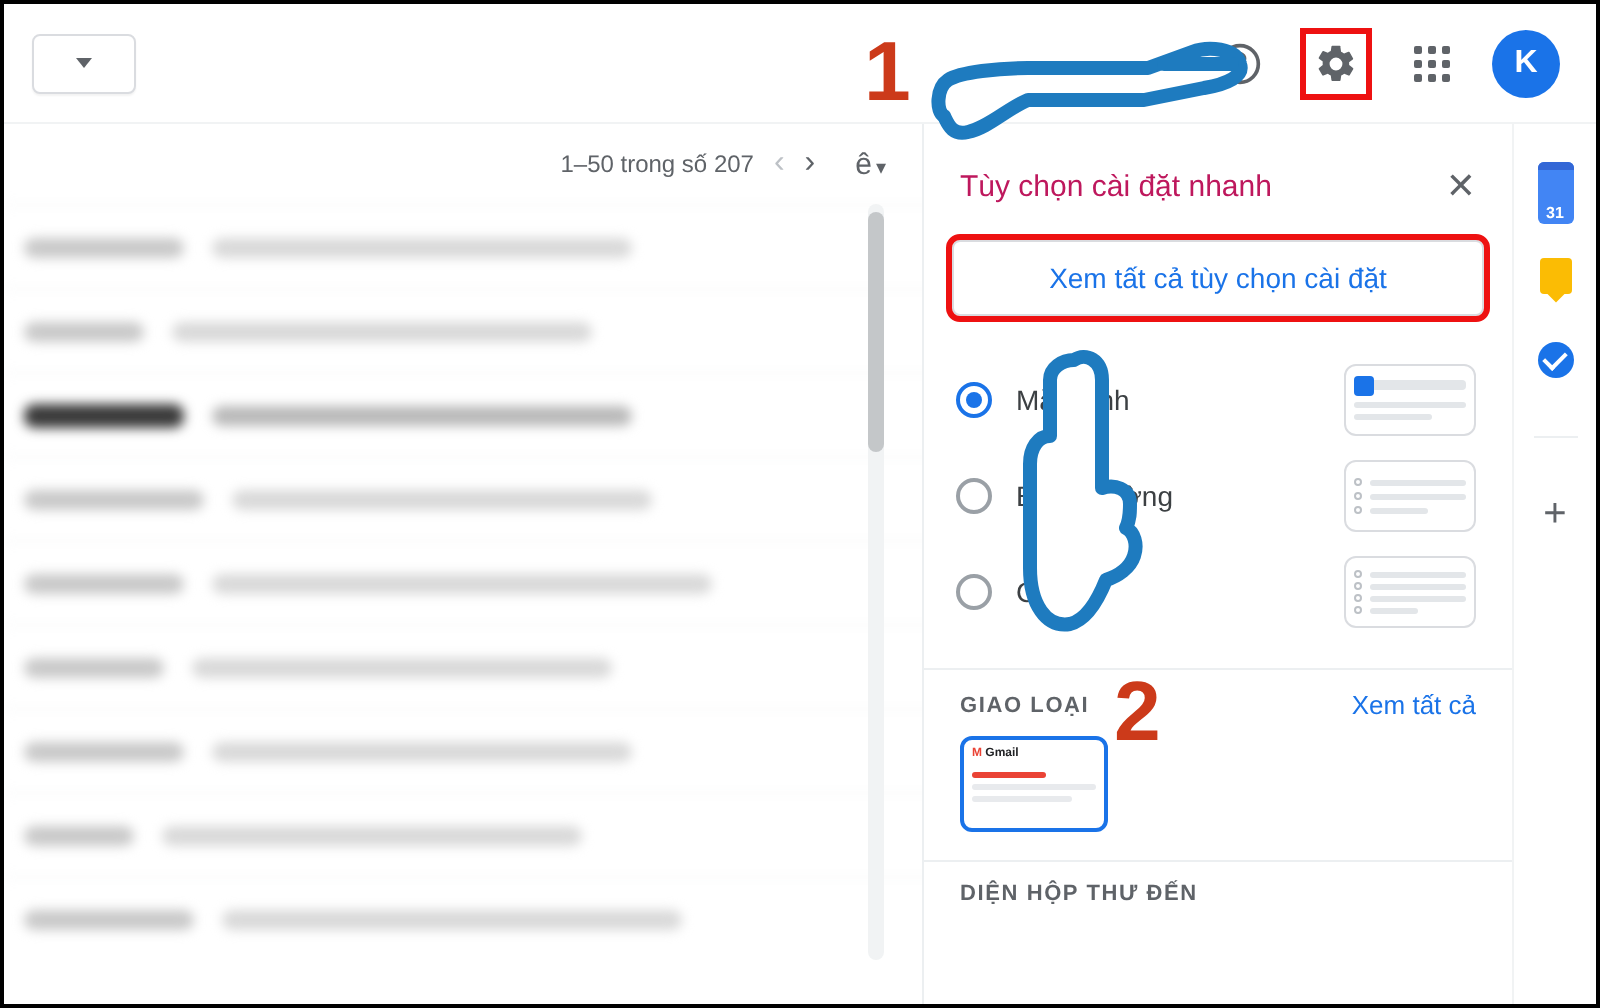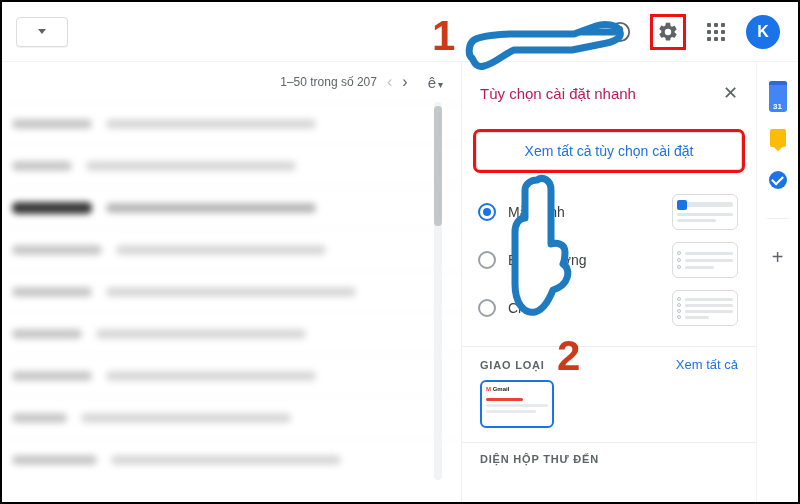--- a/index.html
+++ b/index.html
@@ -108,21 +108,21 @@
     width:295px; background:#fff; border-left:1px solid #eceff1; position:absolute; right:42px; top:60px; bottom:0;
     padding:6px 0 0 0;
     overflow:hidden;
   }
   .panel-head {
     display:flex; align-items:center; justify-content:space-between; padding:14px 18px 12px 18px;
   }
   .panel-head h2{font-size:15px;font-weight:400;color:#be185d;}
   .close-x{font-size:18px;color:#5f6368;cursor:pointer;}
   .see-all-btn {
-    margin:16px 14px 18px; height:38px; border:1px solid #dadce0; border-radius:4px;
+    margin:4px 14px 18px; height:38px; border:1px solid #dadce0; border-radius:4px;
     display:flex;align-items:center;justify-content:center;
     color:#1a73e8; font-size:14px; font-weight:500;
     outline:3px solid #e11; outline-offset:0;
   }
   .section-title{
     font-size:11px; letter-spacing:0.8px; color:#5f6368; font-weight:600; padding:0 18px 8px;
   }
   .density-row{
     display:flex;align-items:center;justify-content:space-between;padding:6px 18px 6px 16px;
   }

